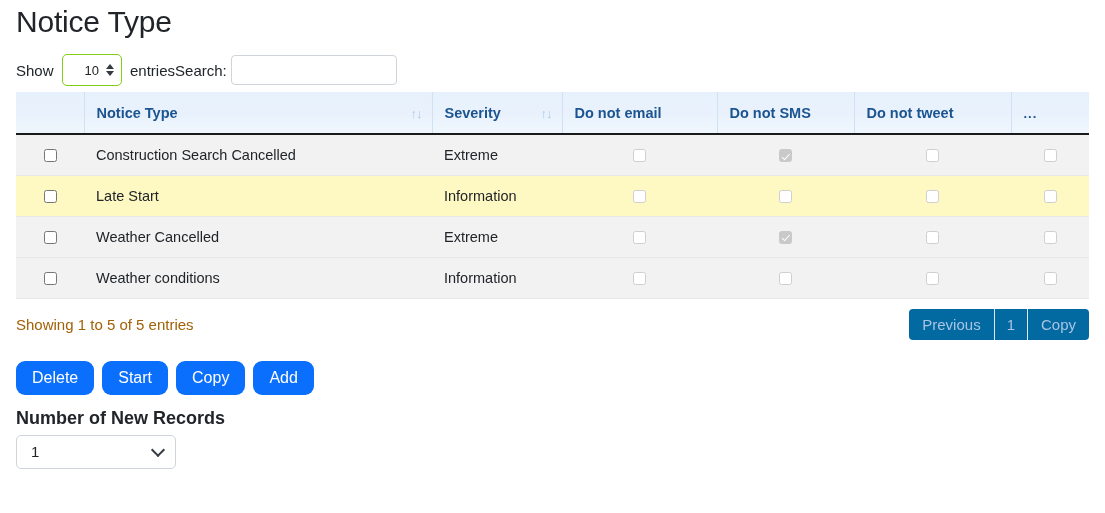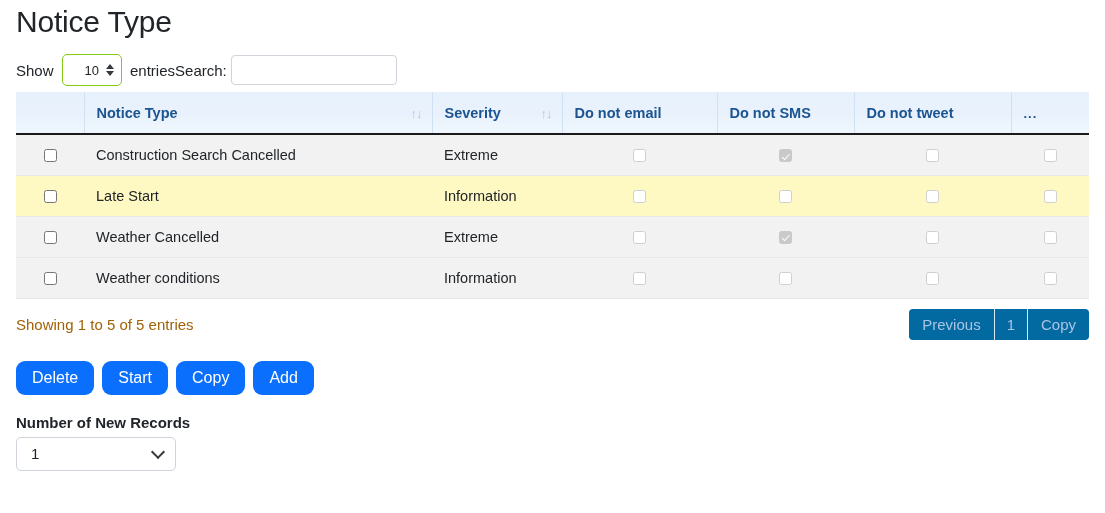--- a/index.html
+++ b/index.html
@@ -230,24 +230,24 @@
     border: none;
     border-radius: 9px;
     font-family: "Liberation Sans", sans-serif;
     font-size: 16px;
     padding: 9px 16px;
     line-height: 1;
     cursor: pointer;
   }
 
   .field-label {
-    font-size: 15px;
+    font-size: 18px;
     font-weight: bold;
     color: #212529;
-    margin-top: 19px;
+    margin-top: 13px;
   }
   .records-select {
     position: relative;
     display: flex;
     align-items: center;
     width: 160px;
     height: 34px;
     margin-top: 6px;
     border: 1px solid #ced4da;
     border-radius: 5px;

